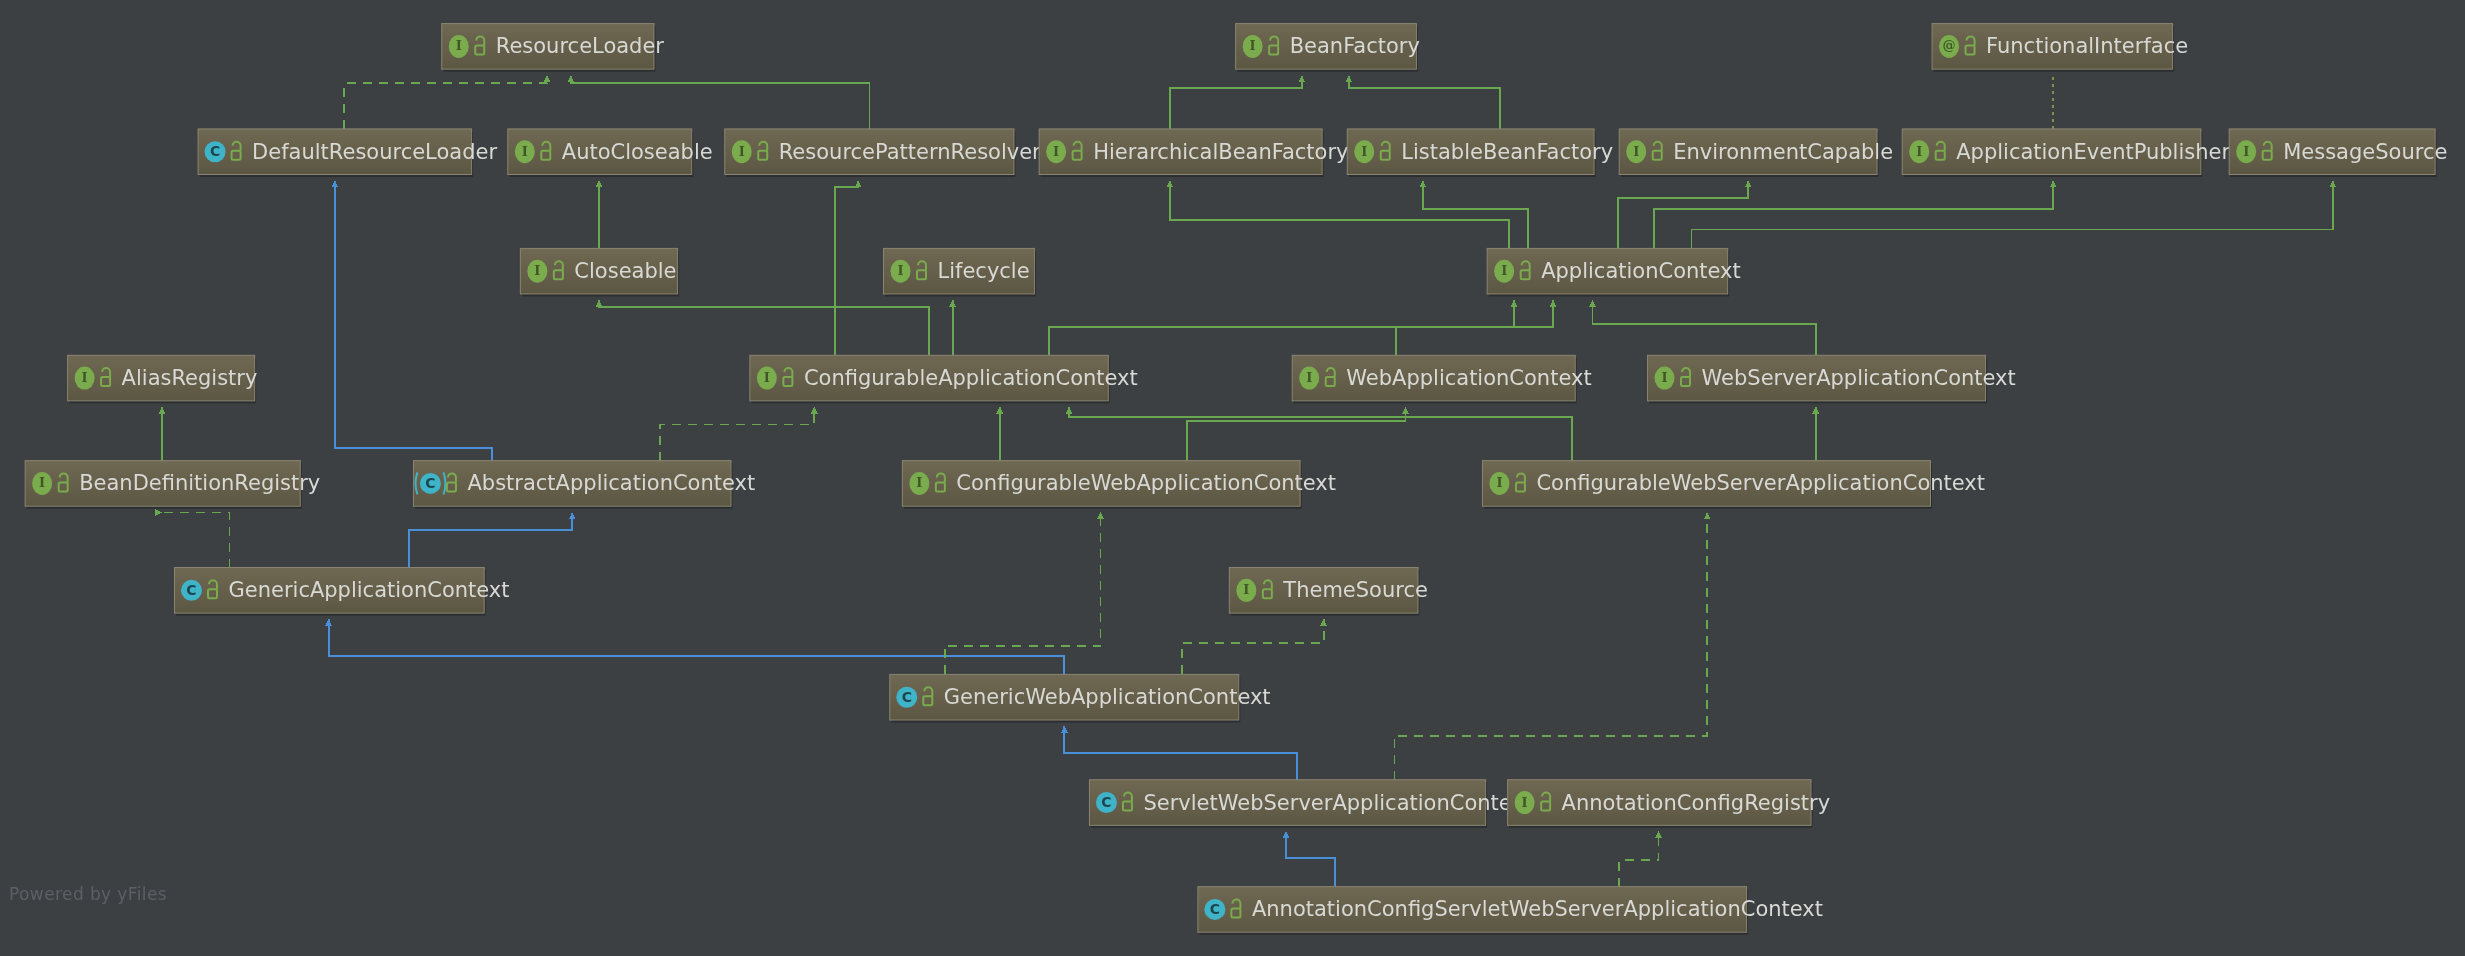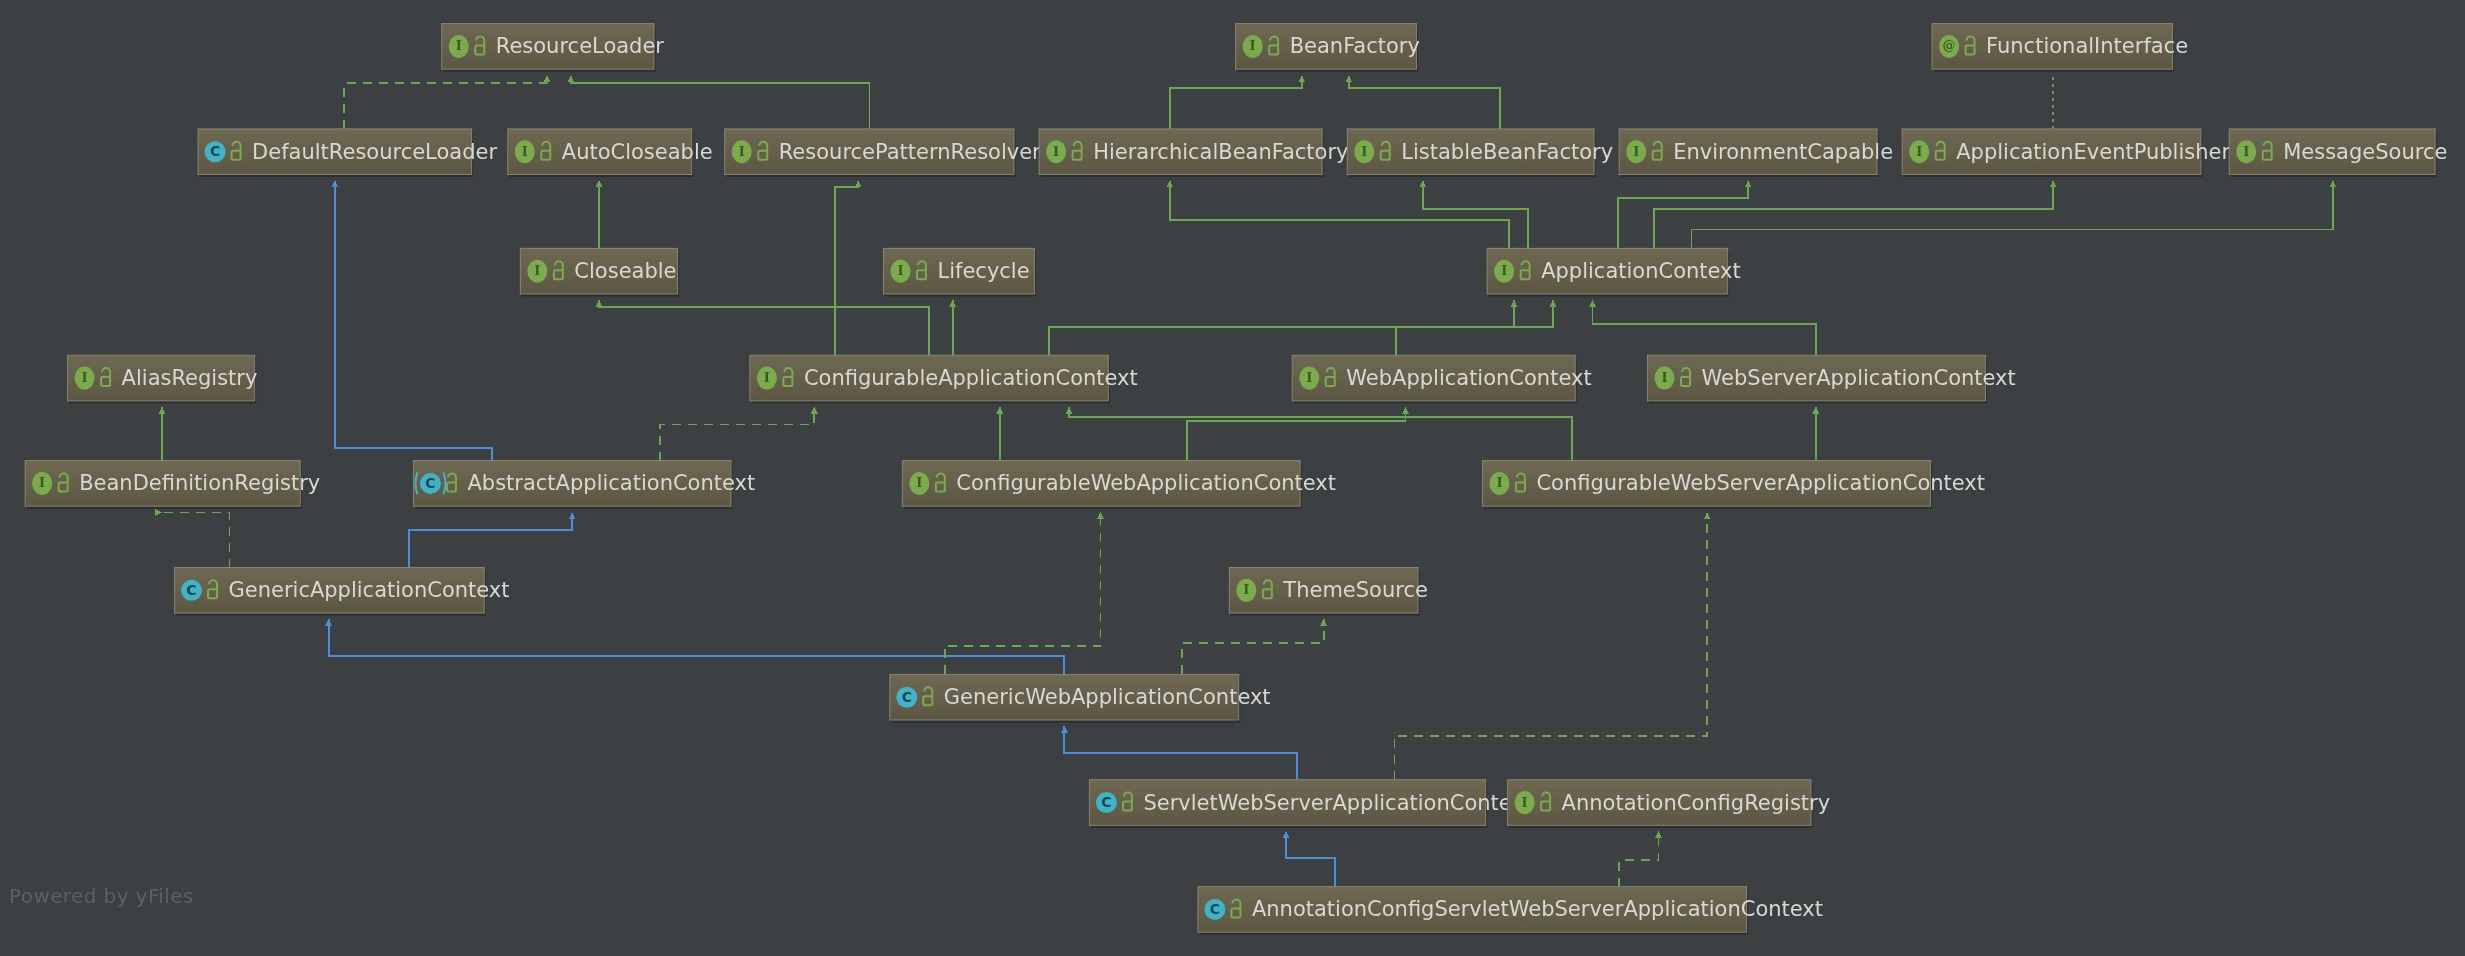--- a/index.html
+++ b/index.html
@@ -10,21 +10,21 @@
   }
   #stage{position:relative;width:2465px;height:956px;background:#3c4043;}
   svg.layer{position:absolute;left:0;top:0;width:2465px;height:956px;}
   .node-label{
     font-size:21px;fill:#d8d9d4;
     font-family:"DejaVu Sans","Liberation Sans",sans-serif;
     dominant-baseline:middle;
   }
   .watermark{
     position:absolute;left:9px;top:884px;
-    font-size:20px;color:#5b6064;letter-spacing:.4px;
+    font-size:17px;color:#5b6064;letter-spacing:.4px;
     font-family:"DejaVu Sans","Liberation Sans",sans-serif;
     user-select:none;
   }
 </style>
 </head>
 <body>
 
 <div id="stage">
   <svg class="layer" id="edges-layer" viewBox="0 0 2465 956" preserveAspectRatio="none" shape-rendering="crispEdges">
       <defs>

